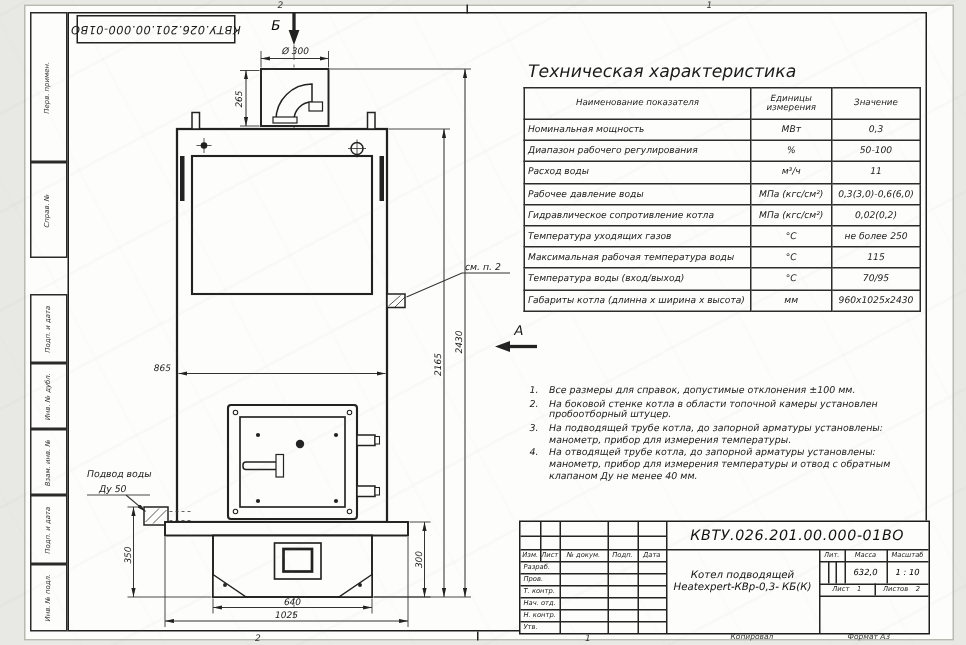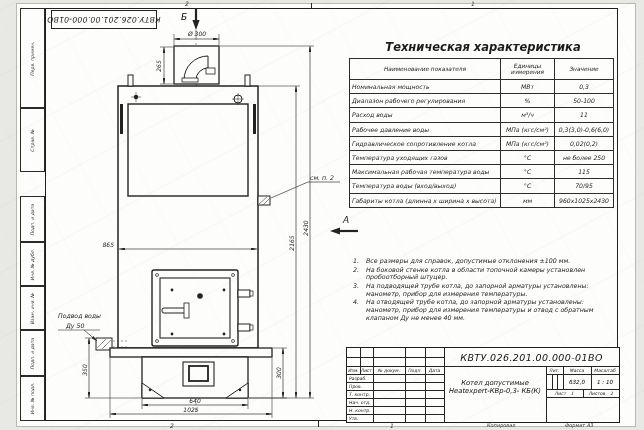--- a/index.html
+++ b/index.html
@@ -17,21 +17,21 @@
   .hl{height:1px;background:#242424;}
   
   .mbox{left:20px;width:25px;border:1px solid #2a2a2a;box-sizing:border-box;display:flex;align-items:center;justify-content:center;}
   .mbox span{transform:rotate(-90deg);white-space:nowrap;font-size:4.6px;font-style:italic;color:#333;}
   
   #tlstamp{left:51px;top:10px;width:106px;height:19px;border:1.2px solid #222;box-sizing:border-box;
            display:flex;align-items:center;justify-content:center;}
   #tlstamp span{transform:rotate(180deg);font-size:7.6px;font-style:italic;letter-spacing:.3px;color:#1b1b1b;white-space:nowrap;}
   .zone{font-size:6px;color:#333;font-style:italic;}
   
-  #spec-title{left:352px;top:40px;width:262px;text-align:center;font-size:11.5px;font-weight:700;}
+  #spec-title{left:352px;top:40px;width:262px;font-size:11.5px;font-weight:400;}
   table.spec{position:absolute;left:349px;top:58px;width:264px;border-collapse:collapse;table-layout:fixed;}
   table.spec td,table.spec th{border:1px solid #2c2c2c;color:#1b1b1b;font-style:italic;font-weight:normal;
       padding:1px 2px;overflow:hidden;}
   table.spec th{font-size:5.8px;height:18px;text-align:center;}
   table.spec td{font-size:6.1px;height:11.2px;}
   td.c{text-align:center;}
   
   #notes{left:353px;top:257px;width:262px;}
   .note{display:flex;margin-bottom:1px;}
   .note .n{width:13px;flex:none;font-size:6.3px;font-style:italic;color:#1b1b1b;}
@@ -323,21 +323,21 @@
 
     <div class="abs lab" style="left:2px;top:27.5px">Разраб.</div>
     <div class="abs lab" style="left:2px;top:35.5px">Пров.</div>
     <div class="abs lab" style="left:2px;top:43.5px">Т. контр.</div>
     <div class="abs lab" style="left:2px;top:51.5px">Нач. отд.</div>
     <div class="abs lab" style="left:2px;top:59.5px">Н. контр.</div>
     <div class="abs lab" style="left:2px;top:67.5px">Утв.</div>
 
     <div id="desig" class="abs">КВТУ.026.201.00.000-01ВО</div>
     <div id="pname" class="abs">
-      <div>Котел допустимые</div>
+      <div>Котел подводящей</div>
       <div>Heatexpert-КВр-0,3- КБ(К)</div>
     </div>
 
     <div class="abs cell lab" style="left:199px;top:18px;width:17px;height:8px">Лит.</div>
     <div class="abs cell lab" style="left:216px;top:18px;width:28px;height:8px">Масса</div>
     <div class="abs cell lab" style="left:244px;top:18px;width:28px;height:8px">Масштаб</div>
     <div class="abs cell" style="left:216px;top:26px;width:28px;height:15px;font-size:5.6px;font-style:italic">632,0</div>
     <div class="abs cell" style="left:244px;top:26px;width:28px;height:15px;font-size:5.6px;font-style:italic">1 : 10</div>
 
     <div class="abs cell" style="left:199px;top:41px;width:37px;height:8px;gap:5px">

